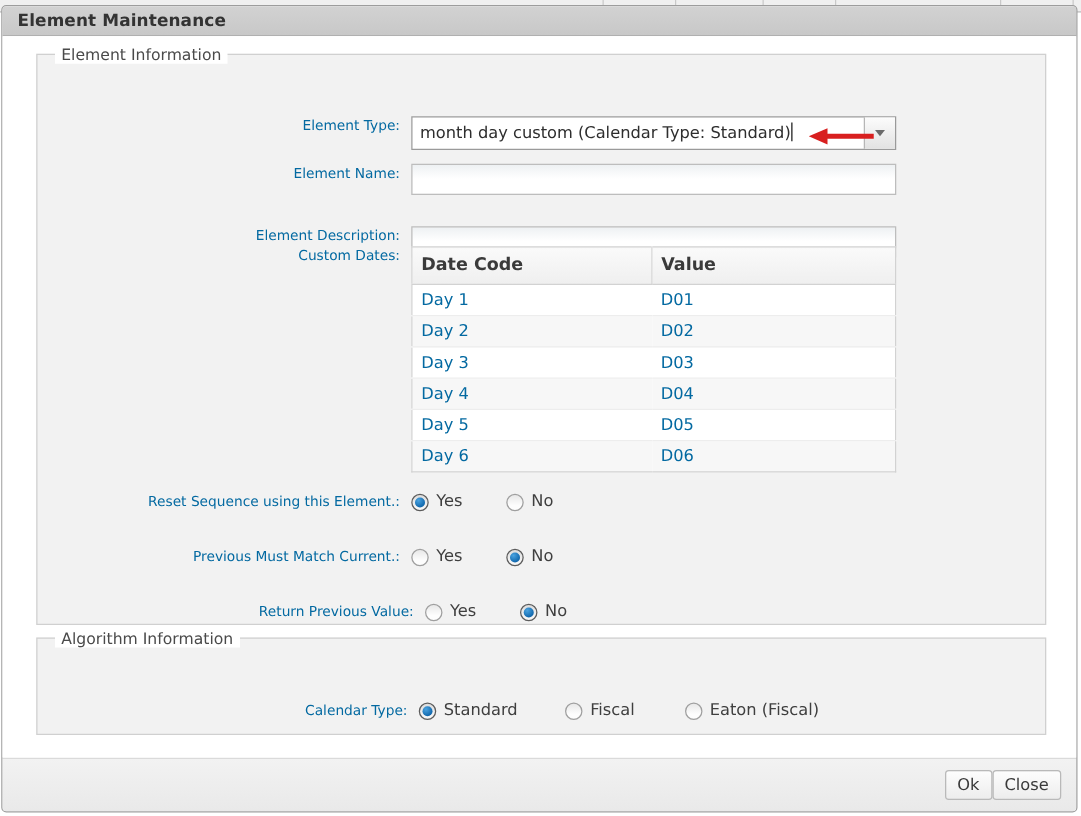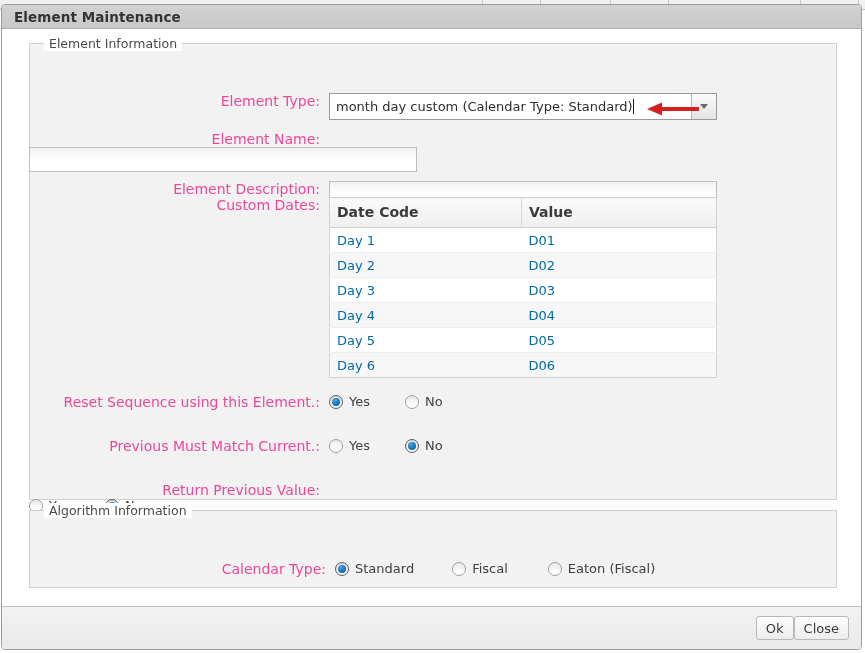--- a/index.html
+++ b/index.html
@@ -101,22 +101,22 @@
   
   .form-row {
     position: absolute;
     display: flex;
     align-items: flex-start;
   }
   .field-label {
     width: 300px;
     text-align: right;
     padding-right: 9px;
-    font-size: 14px;
-    color: #ec4899;
+    font-size: 11px;
+    color: #0369a1;
     line-height: 16px;
     box-sizing: border-box;
   }
 
   
   .text-input {
     width: 388px;
     height: 25px;
     box-sizing: border-box;
     border: 1px solid #bdbdbd;
@@ -314,21 +314,21 @@
           <span class="combo-chevron"></span>
         </div>
       </div>
     </div>
 
     <svg class="annot-arrow" viewBox="0 0 56 14">
       <line x1="54" y1="7" x2="16" y2="7" stroke="#d81f1f" stroke-width="4"></line>
       <polygon points="2,7 17,0.5 17,13.5" fill="#d81f1f"></polygon>
     </svg>
 
-    <div class="form-row" style="left:27px; top:102px;flex-direction:column;">
+    <div class="form-row" style="left:27px; top:102px;">
       <div class="field-label">Element Name:</div>
       <input class="text-input" type="text" value="" style="">
     </div>
 
     <div class="form-row" style="left:27px; top:152px;">
       <div class="field-label">Element Description:</div>
       <input class="text-input" type="text" value="" style="">
     </div>
 
     <div class="form-row" style="left:27px; top:168px;">
@@ -390,21 +390,21 @@
             <span class="radio-circle"></span>
             <span class="radio-label">Yes</span>
           </div>
           <div class="radio-item" style="margin-right: 0px;">
             <span class="radio-circle checked"></span>
             <span class="radio-label">No</span>
           </div>
         </div>
     </div>
 
-    <div class="form-row" style="left:27px; top:453px;flex-direction:column;">
+    <div class="form-row" style="left:38px; top:453px;">
       <div class="field-label">Return Previous Value:</div>
       <div class="radio-group" id="rg-return-previous-value">
           <div class="radio-item" style="margin-right: 35px;">
             <span class="radio-circle"></span>
             <span class="radio-label">Yes</span>
           </div>
           <div class="radio-item" style="margin-right: 0px;">
             <span class="radio-circle checked"></span>
             <span class="radio-label">No</span>
           </div>

